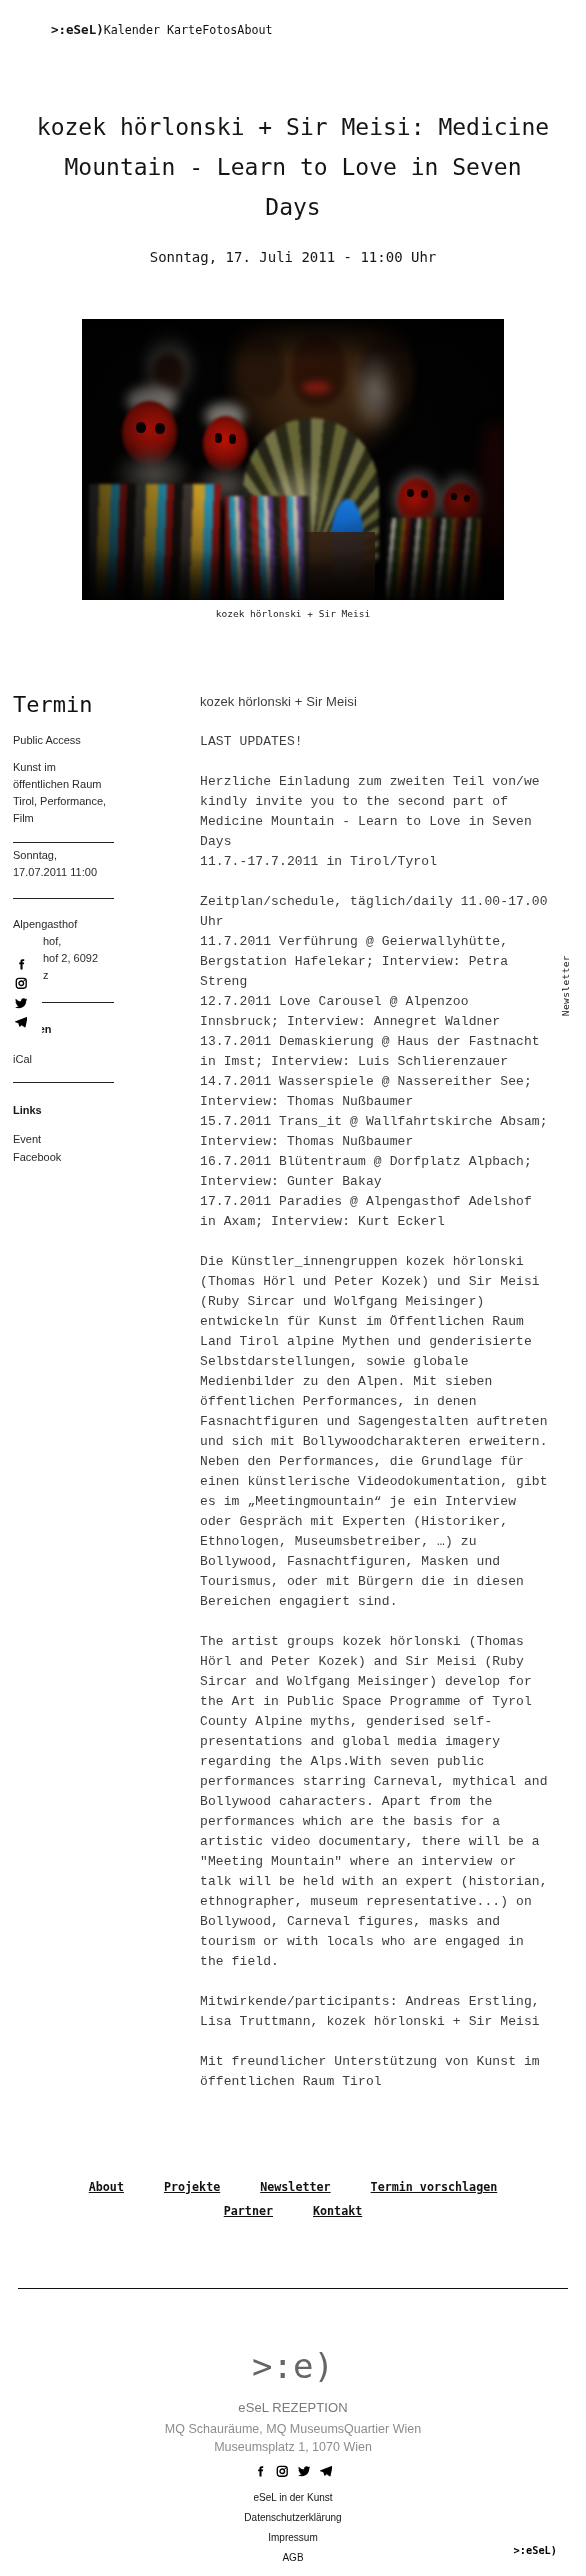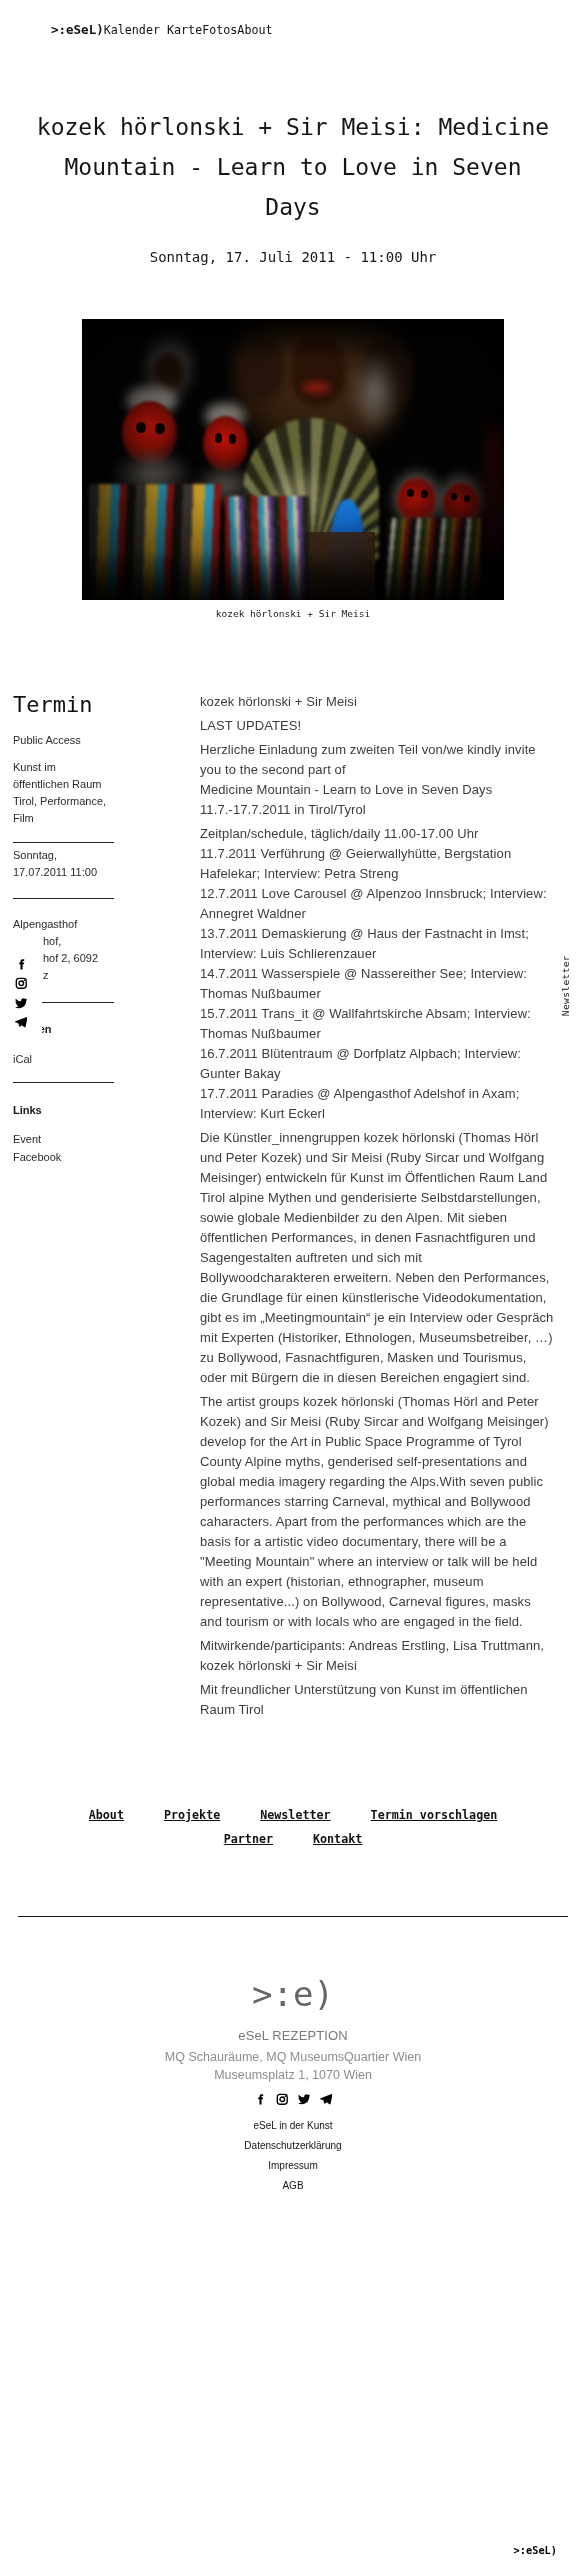--- a/index.html
+++ b/index.html
@@ -41,21 +41,21 @@
   .venue .indent { padding-left:30px; }
   .sb-link { display:block; color:#2a2a2a; text-decoration:none; cursor:pointer; }
   .sb-bold { font-weight:bold; color:#161616; }
   .icon-rail { position:absolute; left:0; top:262px; width:29px; height:84px;
     background:#fff; z-index:5; display:flex; flex-direction:column; gap:6.6px; padding:4.4px 0 0 1.5px; }
   .icon-rail a { width:12.5px; height:12.5px; display:block; color:#000; cursor:pointer; }
   .icon-rail svg, .social-row svg { display:block; }
 
   
   .article { margin-left:86px; width:355px; font-size:13px; line-height:20px; color:#3d3d3d; letter-spacing:0.1px; }
-  .article .blk { margin-top:4px; }
+  .article .blk { margin-top:20px;font-family:Liberation Mono, monospace; }
   .article a { color:#3d3d3d; text-decoration:none; cursor:pointer; }
 
   
   .newsletter-tab { position:absolute; right:14.7px; top:955px;
     writing-mode:vertical-rl; transform:rotate(180deg);
     font-size:9.5px; letter-spacing:0.4px; color:#111; text-decoration:none; cursor:pointer; }
 
   
   .footnav { margin-top:88px; display:flex; flex-direction:column; gap:9.5px; align-items:center; }
   .footnav .row { display:flex; gap:40px; }

